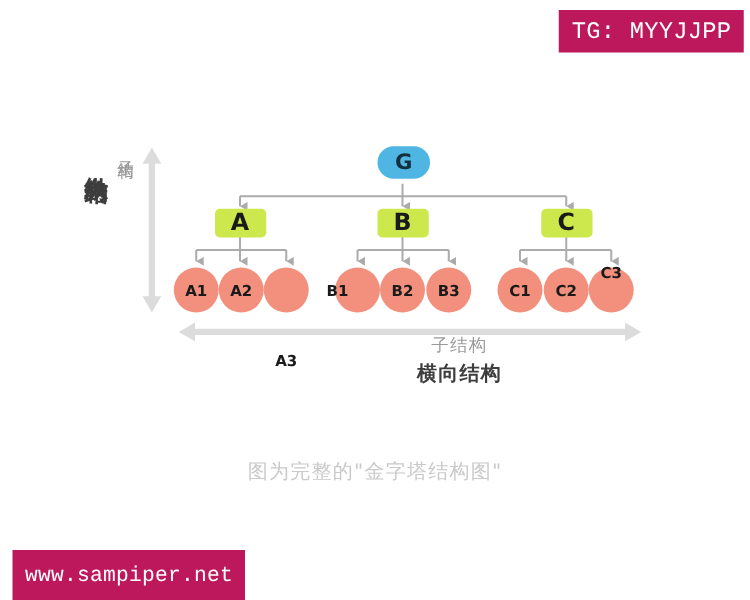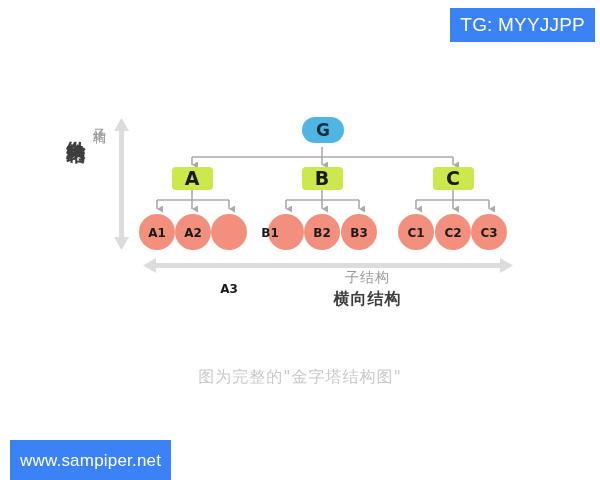--- a/index.html
+++ b/index.html
@@ -19,23 +19,23 @@
   .canvas {
     position: absolute;
     inset: 0;
     width: 600px;
     height: 480px;
   }
 
   
   .watermark {
     position: absolute;
-    background: #3b82f6;
+    background: #be185d;
     color: #ffffff;
-    font-family: Liberation Sans, sans-serif;
+    font-family: Liberation Mono, monospace;
     letter-spacing: 0.2px;
     display: flex;
     align-items: center;
     justify-content: center;
     white-space: nowrap;
   }
   .watermark-top {
     right: 5px;
     top: 8px;
     height: 34px;
@@ -223,21 +223,21 @@
   <span class="node-label leaf-label" style="left:157px; top:233px;">A1</span>
   <span class="node-label leaf-label" style="left:193px; top:233px;">A2</span>
   <span class="node-label leaf-label" style="left:229px; top:249px;margin-top:40px;">A3</span>
 
   <span class="node-label leaf-label" style="left:270px; top:233px;">B1</span>
   <span class="node-label leaf-label" style="left:322px; top:233px;">B2</span>
   <span class="node-label leaf-label" style="left:359px; top:233px;">B3</span>
 
   <span class="node-label leaf-label" style="left:416px; top:233px;">C1</span>
   <span class="node-label leaf-label" style="left:453px; top:233px;text-align:right;">C2</span>
-  <span class="node-label leaf-label" style="left:489px; top:233px;">C3</span>
+  <span class="node-label leaf-label" style="left:489px; top:218px;">C3</span>
 
   <div class="v-axis-group">
     <span class="v-text v-text-main">纵向结构</span>
     <span class="v-text v-text-sub">子结构</span>
   </div>
 
   <div class="h-axis-group">
     <div class="h-text-sub">子结构</div>
     <div class="h-text-main">横向结构</div>
   </div>

